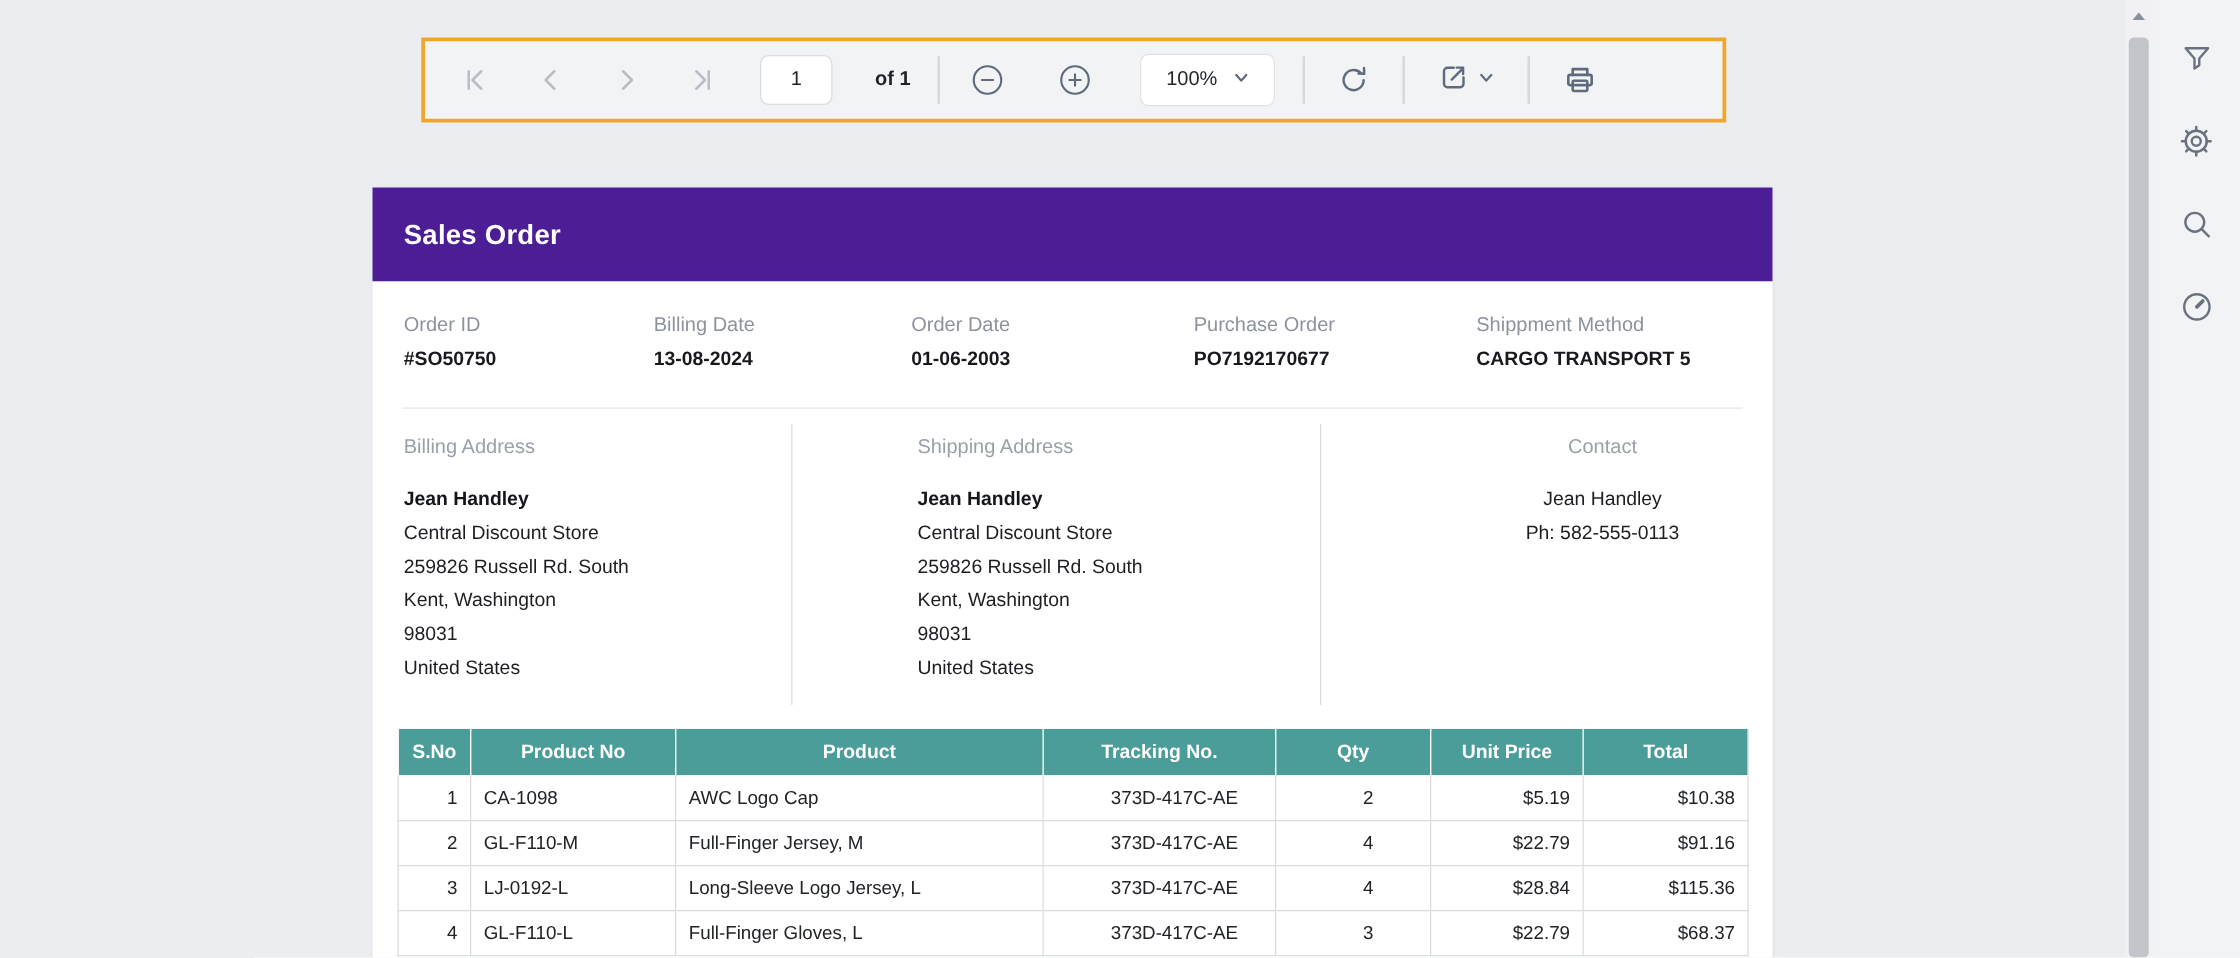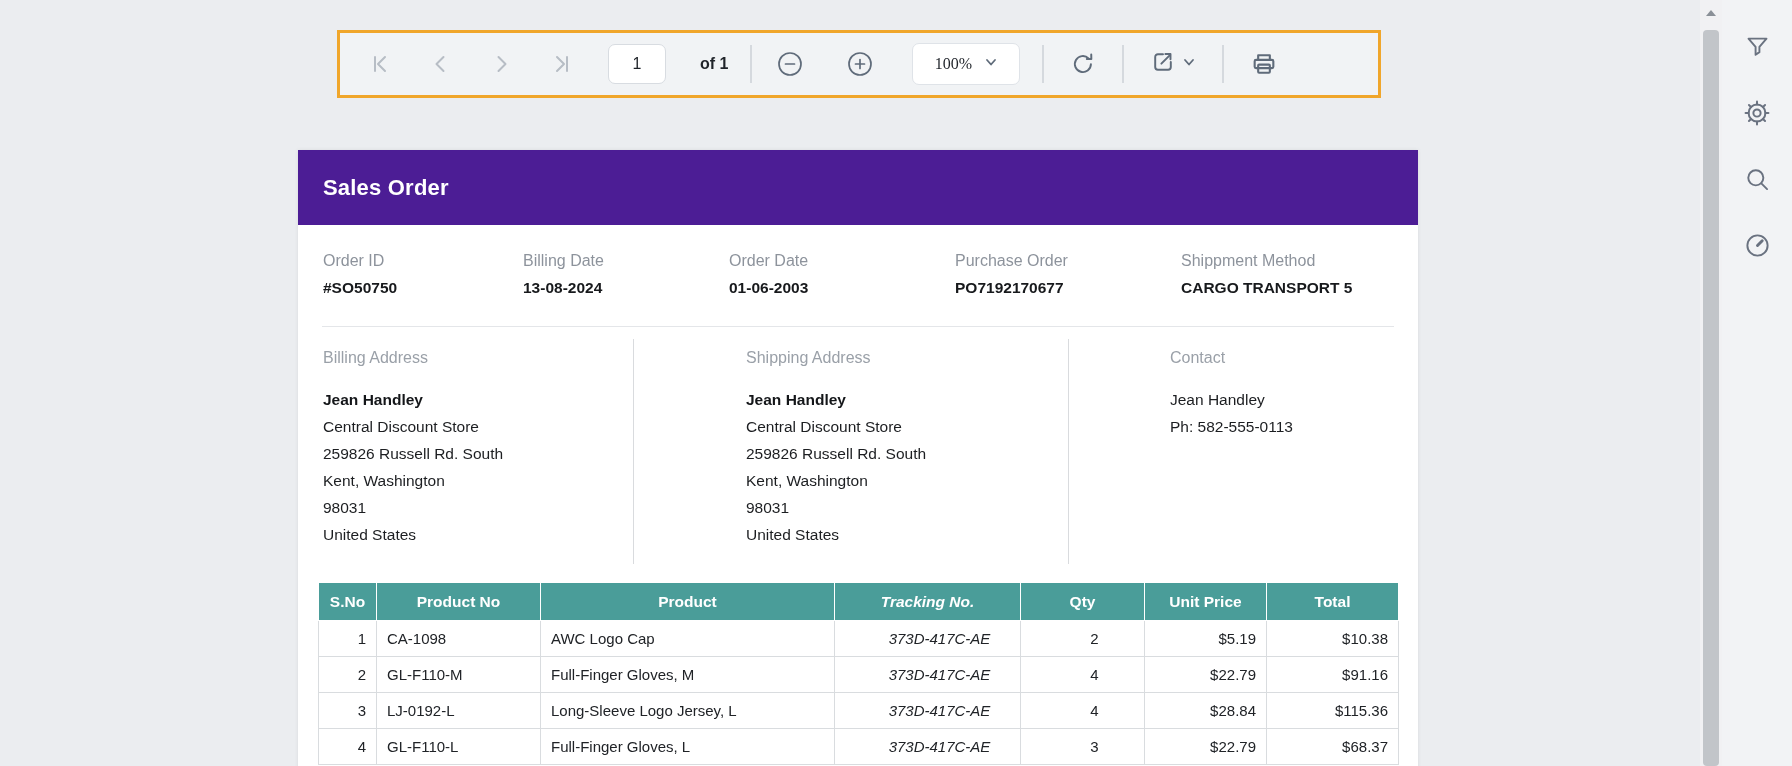--- a/index.html
+++ b/index.html
@@ -33,21 +33,21 @@
     border: 1px solid #d8dce1; border-radius: 7px;
     text-align: center; font-size: 16px; color: #1f2329;
     font-family: "Liberation Sans", sans-serif;
   }
   .of-label { font-size: 16px; font-weight: 600; color: #1f2329; margin: 0 22px 0 34px; }
   .zoom-group { display: flex; align-items: center; gap: 42px; margin: 0 26px 0 24px; }
   .zoom-box {
     width: 108px; height: 42px; background: #fff;
     border: 1px solid #dfe3e8; border-radius: 7px;
     display: flex; align-items: center; justify-content: center; gap: 12px;
-    cursor: pointer; margin-left: 40px; font-family: Liberation Serif, serif;
+    cursor: pointer; margin-left: 40px;
   }
   .zoom-box span { font-size: 16px; color: #1f2329; }
   .mid-group { display: flex; align-items: center; gap: 26px; margin-left: 22px; }
   .export-group { display: flex; align-items: center; gap: 6px; cursor: pointer; }
 
   
   .doc {
     position: absolute; left: 298px; top: 150px; width: 1120px;
     background: #ffffff; padding-bottom: 60px;
     box-shadow: 0 0 4px rgba(0,0,0,0.08);
@@ -60,41 +60,41 @@
 
   .fields { display: flex; padding: 27px 24px 0 25px; }
   .field:nth-child(1){ width: 200px; } .field:nth-child(2){ width: 206px; }
   .field:nth-child(3){ width: 226px; } .field:nth-child(4){ width: 226px; }
   .field:nth-child(5){ flex: 1; }
   .field-label { color: #8d939c; font-size: 16px; }
   .field-value { margin-top: 9px; font-weight: bold; font-size: 15.5px; color: #17191c; }
 
   .section-divider { margin: 29px 24px 0 24px; border-top: 1px solid #e4e6e9; }
 
-  .addresses { display: flex; margin-top: 12px; gap: 12px; }
+  .addresses { display: flex; margin-top: 12px; }
   .addr-col { padding-top: 10px; padding-bottom: 16px; }
   .addr-col.billing  { width: 336px; padding-left: 25px; border-right: 1px solid #d9dbde; }
   .addr-col.shipping { width: 423px; padding-left: 100px; border-right: 1px solid #d9dbde; }
-  .addr-col.contact  { flex: 1; padding-left: 89px; }
+  .addr-col.contact  { flex: 1; padding-left: 89px; text-align: center; }
   .addr-label { color: #9aa0a8; font-size: 16px; margin-bottom: 19px; }
   .addr-name { font-weight: bold; font-size: 15.5px; line-height: 27px; color: #141619; }
   .addr-line { font-size: 15.5px; line-height: 27px; color: #1c1e21; }
 
   
   .order-table { width: 1080px; margin: 18px 20px 0 20px; border-collapse: collapse; table-layout: fixed; }
   .order-table th {
     background: #4a9d99; color: #ffffff; font-weight: bold; font-size: 15.5px;
     height: 38px; border: 1px solid #ffffff; text-align: center;
   }
   .order-table td {
     height: 36px; border: 1px solid #d9dcdf; font-size: 15px; color: #202327;
     padding: 0 10px; background: #ffffff;
   }
   .col-sno { width: 58px; }  .col-pno { width: 164px; } .col-product { width: 294px; }
-  .col-tracking { width: 186px; font-style: italic; } .col-qty { width: 124px; }
+  .col-tracking { width: 186px; } .col-qty { width: 124px; }
   .col-price { width: 122px; } .col-total { width: 132px; }
   td.col-sno { text-align: right; }
   td.col-pno, td.col-product { text-align: left; }
   td.col-tracking, td.col-qty { text-align: center; padding-left: 34px; }
   td.col-price, td.col-total { text-align: right; }
 
   
   .scrollbar { position: absolute; top: 0; right: 70px; width: 22px; height: 766px; background: #f1f1f3; }
   .sb-up {
     position: absolute; top: 0; left: 0; width: 22px; height: 26px;
@@ -294,21 +294,21 @@
         <td class="col-pno">CA-1098</td>
         <td class="col-product">AWC Logo Cap</td>
         <td class="col-tracking">373D-417C-AE</td>
         <td class="col-qty">2</td>
         <td class="col-price">$5.19</td>
         <td class="col-total">$10.38</td>
       </tr>
       <tr>
         <td class="col-sno">2</td>
         <td class="col-pno">GL-F110-M</td>
-        <td class="col-product">Full-Finger Gloves, M</td>
+        <td class="col-product">Full-Finger Jersey, M</td>
         <td class="col-tracking">373D-417C-AE</td>
         <td class="col-qty">4</td>
         <td class="col-price">$22.79</td>
         <td class="col-total">$91.16</td>
       </tr>
       <tr>
         <td class="col-sno">3</td>
         <td class="col-pno">LJ-0192-L</td>
         <td class="col-product">Long-Sleeve Logo Jersey, L</td>
         <td class="col-tracking">373D-417C-AE</td>

